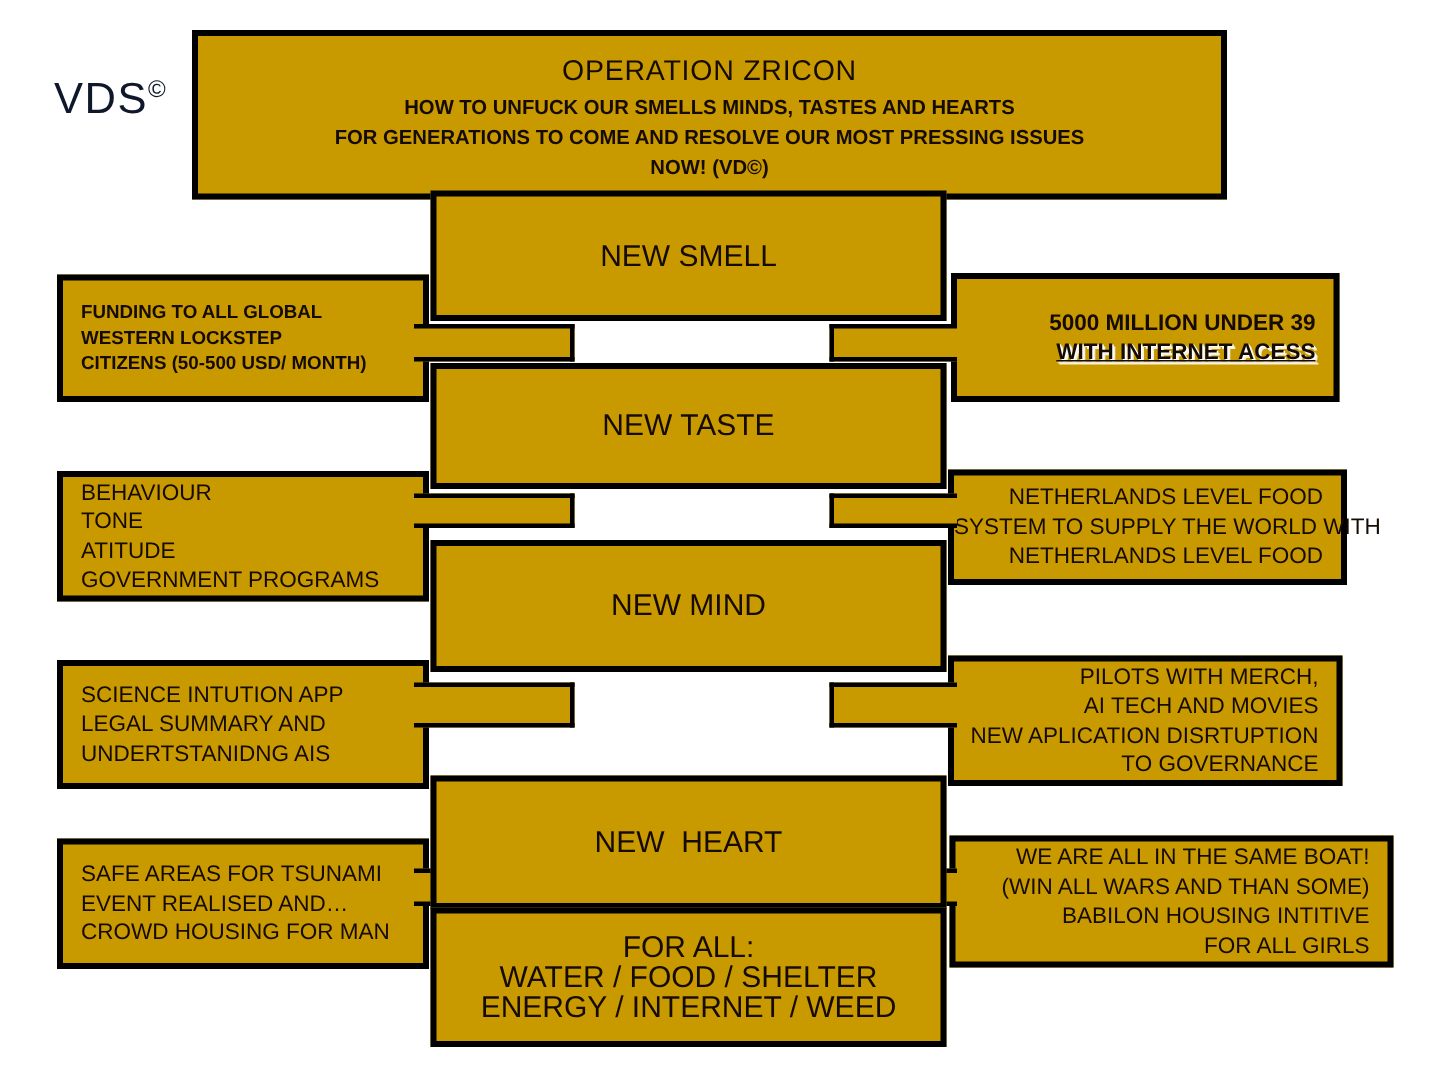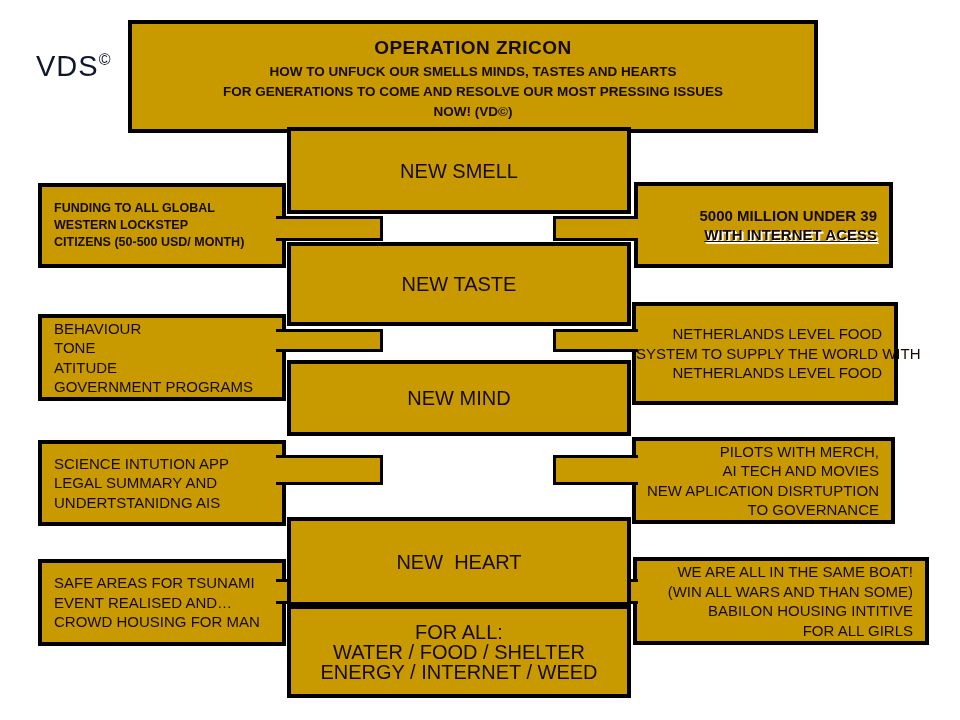--- a/index.html
+++ b/index.html
@@ -30,33 +30,33 @@
     font-size:29px;color:#0f172a;letter-spacing:1px;
     font-weight:400;
   }
   .logo sup{font-size:16px;vertical-align:super;}
 
   
   .header{
     left:128px;top:20px;width:690px;height:113px;
     text-align:center;padding-top:10px;z-index:3;
   }
-  .header .title{font-size:19px;font-weight:bold;letter-spacing:.5px;line-height:28px;}
+  .header .title{font-size:19px;font-weight:normal;letter-spacing:.5px;line-height:28px;}
   .header .sub{font-size:13.5px;font-weight:bold;line-height:20px;}
 
   
   .center-box{
     left:287px;width:344px;z-index:4;
     display:flex;align-items:center;justify-content:center;
     text-align:center;
   }
   .center-label{font-size:20px;line-height:20px;white-space:pre-wrap;}
   .cb-smell{top:127px;height:87px;}
   .cb-taste{top:242px;height:84px;}
-  .cb-mind {top:360px;height:76px;}
+  .cb-mind {top:360px;height:88px;}
   .cb-heart{top:517px;height:89px;}
   .cb-forall{top:605px;height:93px;flex-direction:column;}
 
   
   .left-box{
     left:38px;width:248px;z-index:1;
     display:flex;flex-direction:column;justify-content:center;
     padding-left:12px;text-align:left;
   }
   .lb1{top:183px;height:85px;font-weight:bold;}
@@ -66,21 +66,21 @@
   .lb4{top:559px;height:87px;}
   .bl{font-size:15px;line-height:19.5px;white-space:nowrap;}
 
   
   .right-box{
     z-index:1;
     display:flex;flex-direction:column;justify-content:center;
     padding-right:12px;text-align:right;
   }
   .rb1{left:634px;top:182px;width:259px;height:86px;font-weight:bold;}
-  .rb2{left:632px;top:302px;width:266px;height:103px;}
+  .rb2{left:632px;top:313px;width:266px;height:77px;}
   .rb3{left:632px;top:437px;width:263px;height:87px;}
   .rb4{left:633px;top:557px;width:296px;height:88px;}
 
   .glow{
     text-decoration:underline;
     text-shadow:1px 1px 0 #FFFFFF, 2px 2px 0 rgba(255,255,255,.85);
   }
 
   
   .tab{

